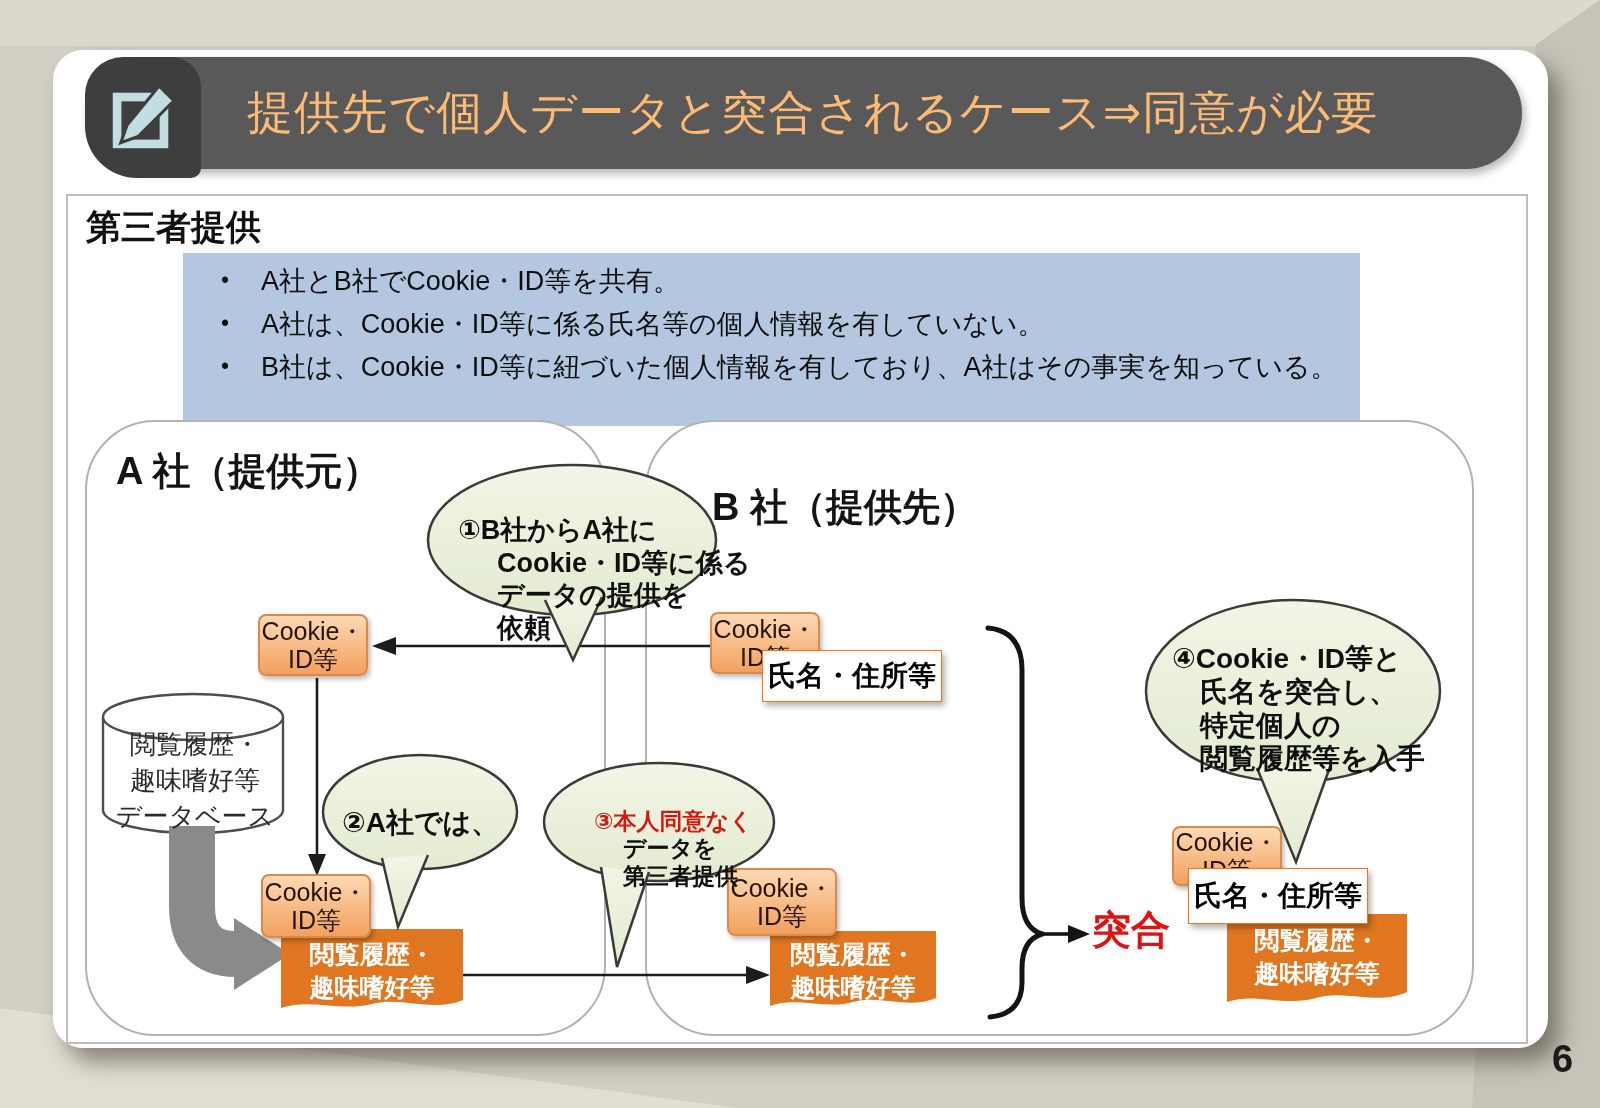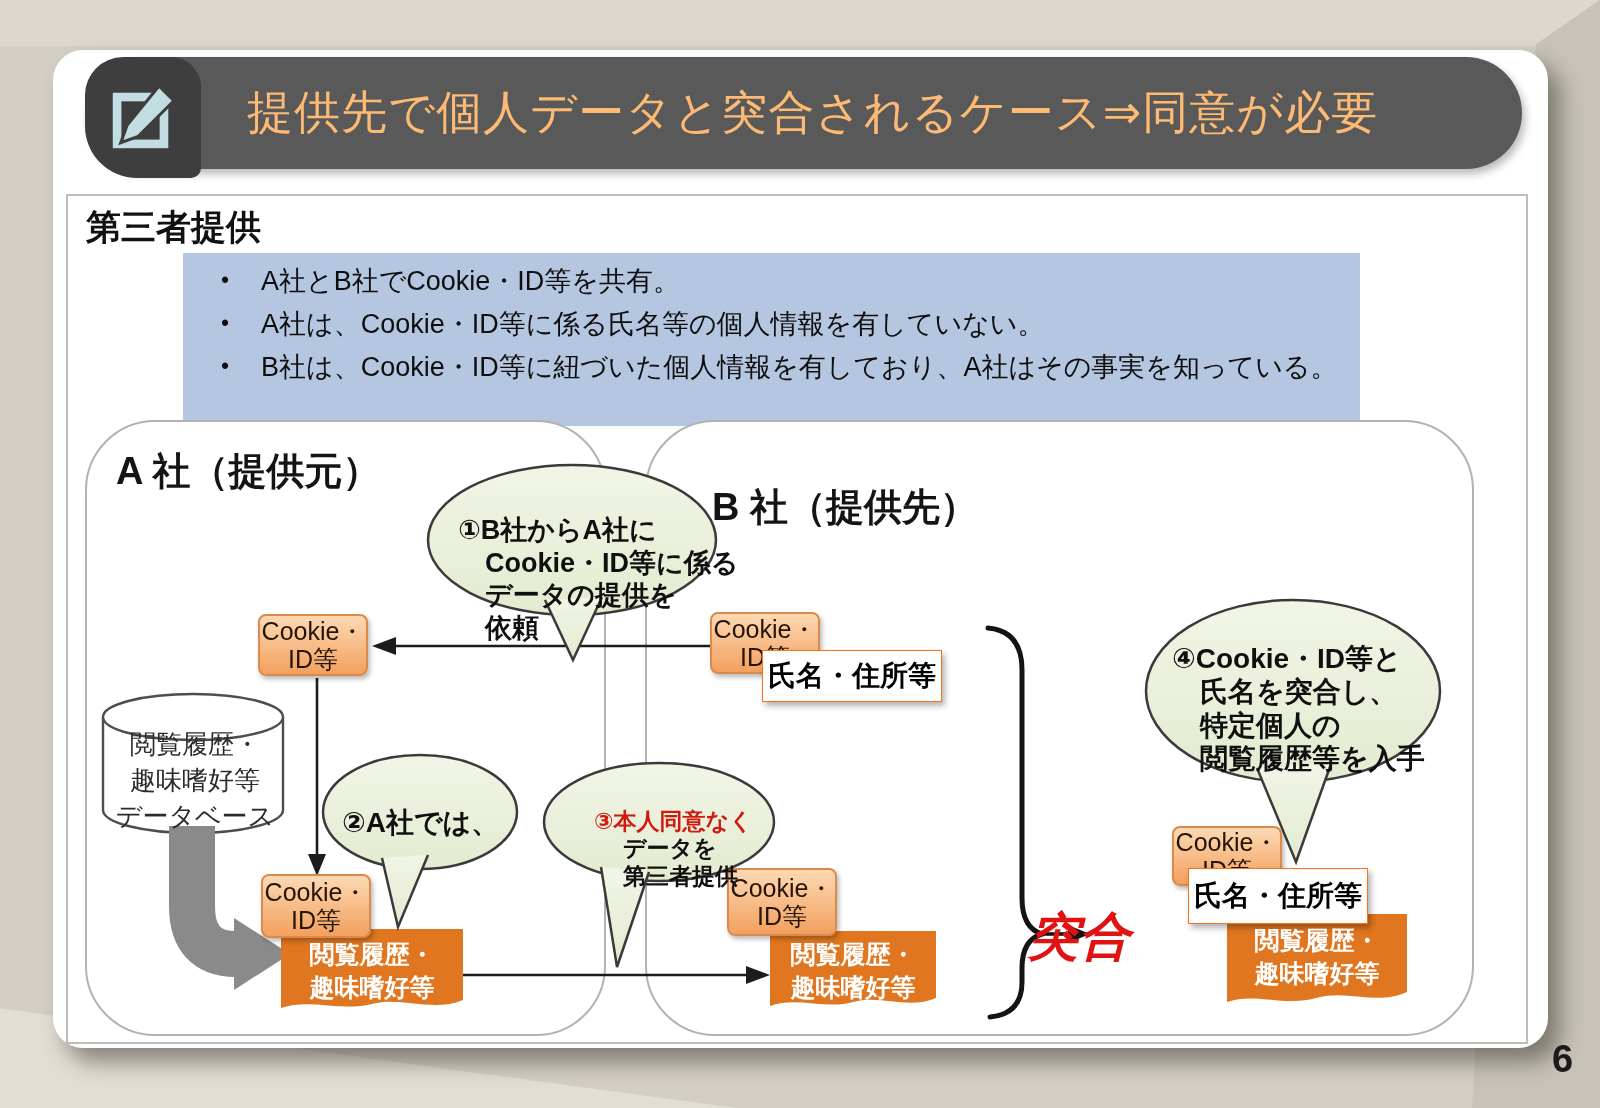--- a/index.html
+++ b/index.html
@@ -36,21 +36,21 @@
   .namebox{position:absolute;z-index:4;background:#fff;border:1px solid #f97316;font-size:28px;
     font-weight:bold;color:#000;display:flex;align-items:center;justify-content:center;
     box-shadow:3px 4px 6px rgba(0,0,0,.3);box-sizing:border-box;white-space:nowrap;}
   .wavetext{position:absolute;z-index:4;color:#fff;font-weight:bold;font-size:25px;line-height:1.3;
     text-align:center;white-space:pre-line;}
   .cyltext{position:absolute;left:103px;top:727px;width:184px;z-index:4;font-size:26px;line-height:1.38;
     color:#2b2b2b;text-align:center;white-space:pre-line;}
   .callout-text{position:absolute;z-index:6;font-weight:bold;color:#101010;line-height:1.2;white-space:pre-line;}
   .callout-rest{white-space:pre-line;}
   .red{color:#d11a0f;}
-  .matching{position:absolute;left:1028px;top:903px;z-index:4;font-size:51px;font-weight:bold;color:#e01212;font-style:italic;}
+  .matching{position:absolute;left:1092px;top:903px;z-index:4;font-size:39px;font-weight:bold;color:#e01212;}
   .pagenum{position:absolute;left:1552px;top:1038px;font-size:38px;font-weight:bold;color:#1a1a1a;z-index:2;}
 </style>
 </head>
 <body>
 
 <div class="stage">
   <div class="bg-top"></div>
   <div class="bg-right"></div>
   <div class="bg-bl"></div>
 
@@ -146,21 +146,21 @@
     <ellipse cx="420" cy="812" rx="97" ry="57" fill="url(#gradBubble)" stroke="#3a3a3a" stroke-width="2.5"></ellipse>
     <path d="M382,858 L398,927 L428,855" fill="url(#gradBubble)" stroke="#3a3a3a" stroke-width="2.5"></path>
     <ellipse cx="659" cy="822" rx="115" ry="59" fill="url(#gradBubble)" stroke="#3a3a3a" stroke-width="2.5"></ellipse>
     <path d="M601,867 L617,967 L649,872" fill="url(#gradBubble)" stroke="#3a3a3a" stroke-width="2.5"></path>
     <ellipse cx="1293" cy="691" rx="147" ry="91" fill="url(#gradBubble)" stroke="#3a3a3a" stroke-width="2.5"></ellipse>
     <path d="M1257,768 L1296,862 L1331,764" fill="url(#gradBubble)" stroke="#3a3a3a" stroke-width="2.5"></path>
   </svg>
 
   <div class="callout-text" style="left:458px;top:482px;font-size:27px;">
     <span>①B社からA社に</span>
-    <div class="callout-rest" style="margin-left:27px;">Cookie・ID等に係る
+    <div class="callout-rest" style="margin-left:39px;">Cookie・ID等に係る
 データの提供を
 依頼</div>
   </div>
   <div class="callout-text" style="left:342px;top:772px;font-size:28px;">
     <span>②A社では、</span>
   </div>
   <div class="callout-text" style="left:568px;top:780px;font-size:23px;margin-left:26px;">
     <span class="red">③本人同意なく</span>
     <div class="callout-rest" style="margin-left:29px;">データを
 第三者提供</div>

